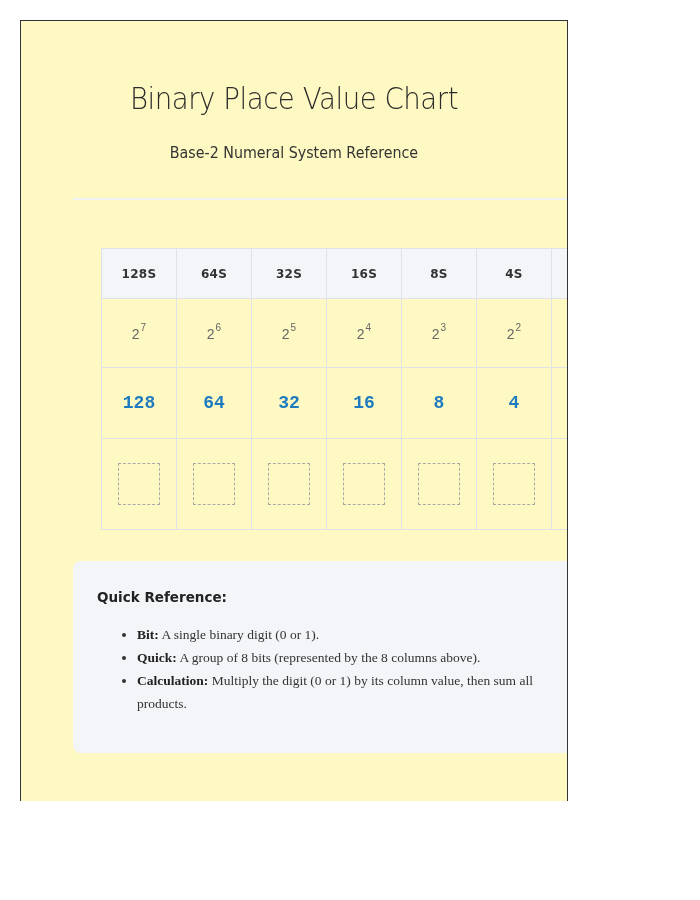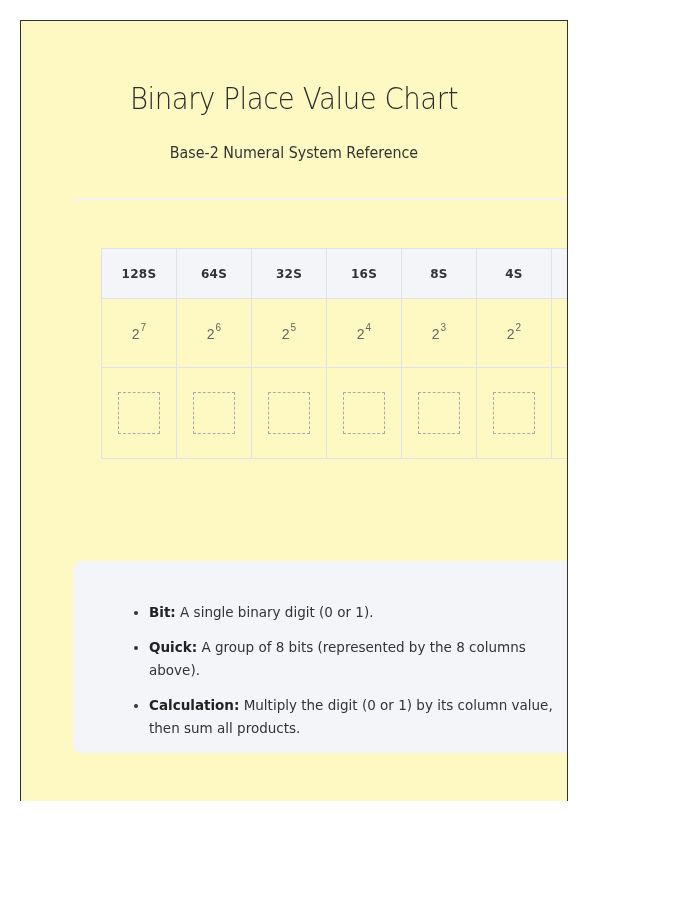--- a/index.html
+++ b/index.html
@@ -135,21 +135,22 @@
       color: #222;
       margin: 0 0 18px 0;
       font-size: 13.5px;
     }
     .ref ul {
       margin: 0;
       padding-left: 40px;
     }
     .ref li {
       line-height: 23px;
-      margin: 12px;
+      margin: 0;
+      font-family: Liberation Serif, serif;
     }
     .ref li b {
       color: #222;
     }
   </style>
 </head>
 <body>
 
 <div class="frame">
   <h1 class="title">Binary Place Value Chart</h1>
@@ -172,34 +173,45 @@
       <tr class="powers">
         <td><span>2</span><sup>7</sup></td>
         <td><span>2</span><sup>6</sup></td>
         <td><span>2</span><sup>5</sup></td>
         <td><span>2</span><sup>4</sup></td>
         <td><span>2</span><sup>3</sup></td>
         <td><span>2</span><sup>2</sup></td>
         <td><span>2</span><sup>1</sup></td>
         <td><span></span><sup></sup></td>
       </tr>
+      <tr class="values">
+        <td>128</td>
+        <td>64</td>
+        <td>32</td>
+        <td>16</td>
+        <td>8</td>
+        <td>4</td>
+        <td>2</td>
+        <td></td>
+      </tr>
       <tr class="digits">
         <td><span class="digit-box"></span></td>
         <td><span class="digit-box"></span></td>
         <td><span class="digit-box"></span></td>
         <td><span class="digit-box"></span></td>
         <td><span class="digit-box"></span></td>
         <td><span class="digit-box"></span></td>
         <td><span class="digit-box"></span></td>
         <td></td>
       </tr>
     </tbody>
       </table>
   </div>
 
   <div class="ref">
+    <p class="ref-heading">Quick Reference:</p>
     <ul>
       <li><b>Bit:</b><span> A single binary digit (0 or 1).</span></li>
       <li><b>Quick:</b><span> A group of 8 bits (represented by the 8 columns above).</span></li>
       <li><b>Calculation:</b><span> Multiply the digit (0 or 1) by its column value, then sum all products.</span></li>
     </ul>
   </div>
 </div>
 
 </body></html>

